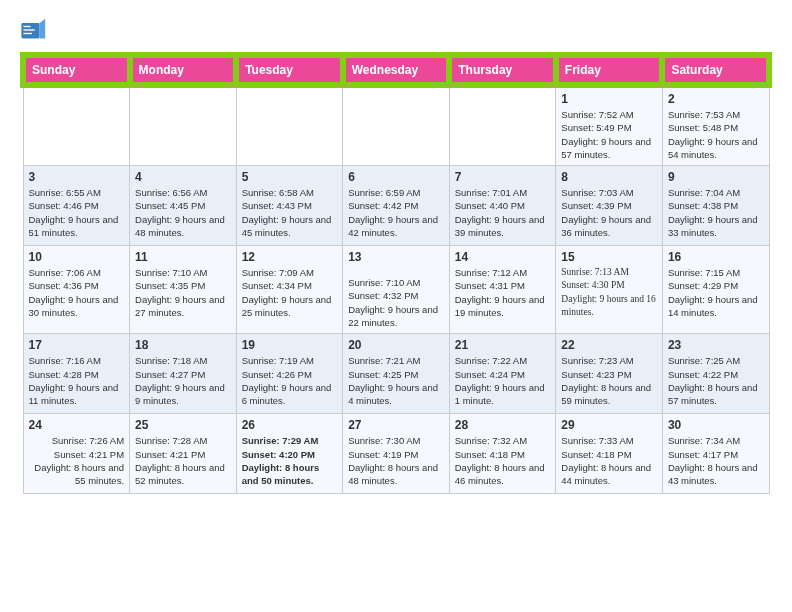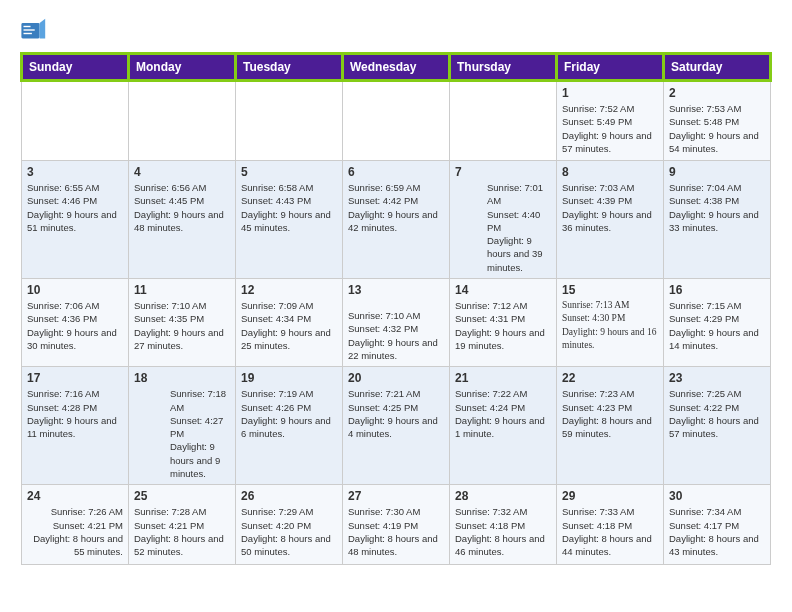--- a/index.html
+++ b/index.html
@@ -52,27 +52,27 @@
       color: #333;
       margin-top: 2px;
     }
     .calendar-table {
       width: 100%;
       border-collapse: collapse;
       margin-top: 8px;
       table-layout: fixed;
     }
     .calendar-table th {
-      background-color: #4c1d95;
+      background-color: #ec4899;
       color: #fff;
       font-size: 12px;
       font-weight: bold;
       text-align: left;
       padding: 5px 6px;
-      border: 3px solid #84cc16;
+      border: 6px solid #84cc16;
     }
     .calendar-table td {
       border: 1px solid #ccc;
       vertical-align: top;
       padding: 4px 5px;
       font-size: 10px;
       color: #333;
       height: 80px;
       background: #fff;
     }
@@ -173,21 +173,21 @@
 Daylight: 9 hours and 45 minutes.</div>
           </td>
           <td>
             <span class="day-number">6</span>
             <div class="day-info" style="white-space: pre-line;">Sunrise: 6:59 AM
 Sunset: 4:42 PM
 Daylight: 9 hours and 42 minutes.</div>
           </td>
           <td>
             <span class="day-number">7</span>
-            <div class="day-info" style="white-space: pre-line; margin-left: 32px;">Sunrise: 7:01 AM
+            <div class="day-info" style="white-space: pre-line;">Sunrise: 7:01 AM
 Sunset: 4:40 PM
 Daylight: 9 hours and 39 minutes.</div>
           </td>
           <td>
             <span class="day-number">8</span>
             <div class="day-info" style="white-space: pre-line;">Sunrise: 7:03 AM
 Sunset: 4:39 PM
 Daylight: 9 hours and 36 minutes.</div>
           </td>
           <td>
@@ -243,21 +243,21 @@
         </tr>
         <tr>
           <td>
             <span class="day-number">17</span>
             <div class="day-info" style="white-space: pre-line;">Sunrise: 7:16 AM
 Sunset: 4:28 PM
 Daylight: 9 hours and 11 minutes.</div>
           </td>
           <td>
             <span class="day-number">18</span>
-            <div class="day-info" style="white-space: pre-line; margin-left: 36px;">Sunrise: 7:18 AM
+            <div class="day-info" style="white-space: pre-line;">Sunrise: 7:18 AM
 Sunset: 4:27 PM
 Daylight: 9 hours and 9 minutes.</div>
           </td>
           <td>
             <span class="day-number">19</span>
             <div class="day-info" style="white-space: pre-line;">Sunrise: 7:19 AM
 Sunset: 4:26 PM
 Daylight: 9 hours and 6 minutes.</div>
           </td>
           <td>
@@ -293,21 +293,21 @@
 Daylight: 8 hours and 55 minutes.</div>
           </td>
           <td>
             <span class="day-number">25</span>
             <div class="day-info" style="white-space: pre-line;">Sunrise: 7:28 AM
 Sunset: 4:21 PM
 Daylight: 8 hours and 52 minutes.</div>
           </td>
           <td>
             <span class="day-number">26</span>
-            <div class="day-info" style="white-space: pre-line;">Sunrise: 7:29 AM
+            <div class="day-info" style="white-space: pre-line; font-weight: bold;">Sunrise: 7:29 AM
 Sunset: 4:20 PM
 Daylight: 8 hours and 50 minutes.</div>
           </td>
           <td>
             <span class="day-number">27</span>
             <div class="day-info" style="white-space: pre-line;">Sunrise: 7:30 AM
 Sunset: 4:19 PM
 Daylight: 8 hours and 48 minutes.</div>
           </td>
           <td>

